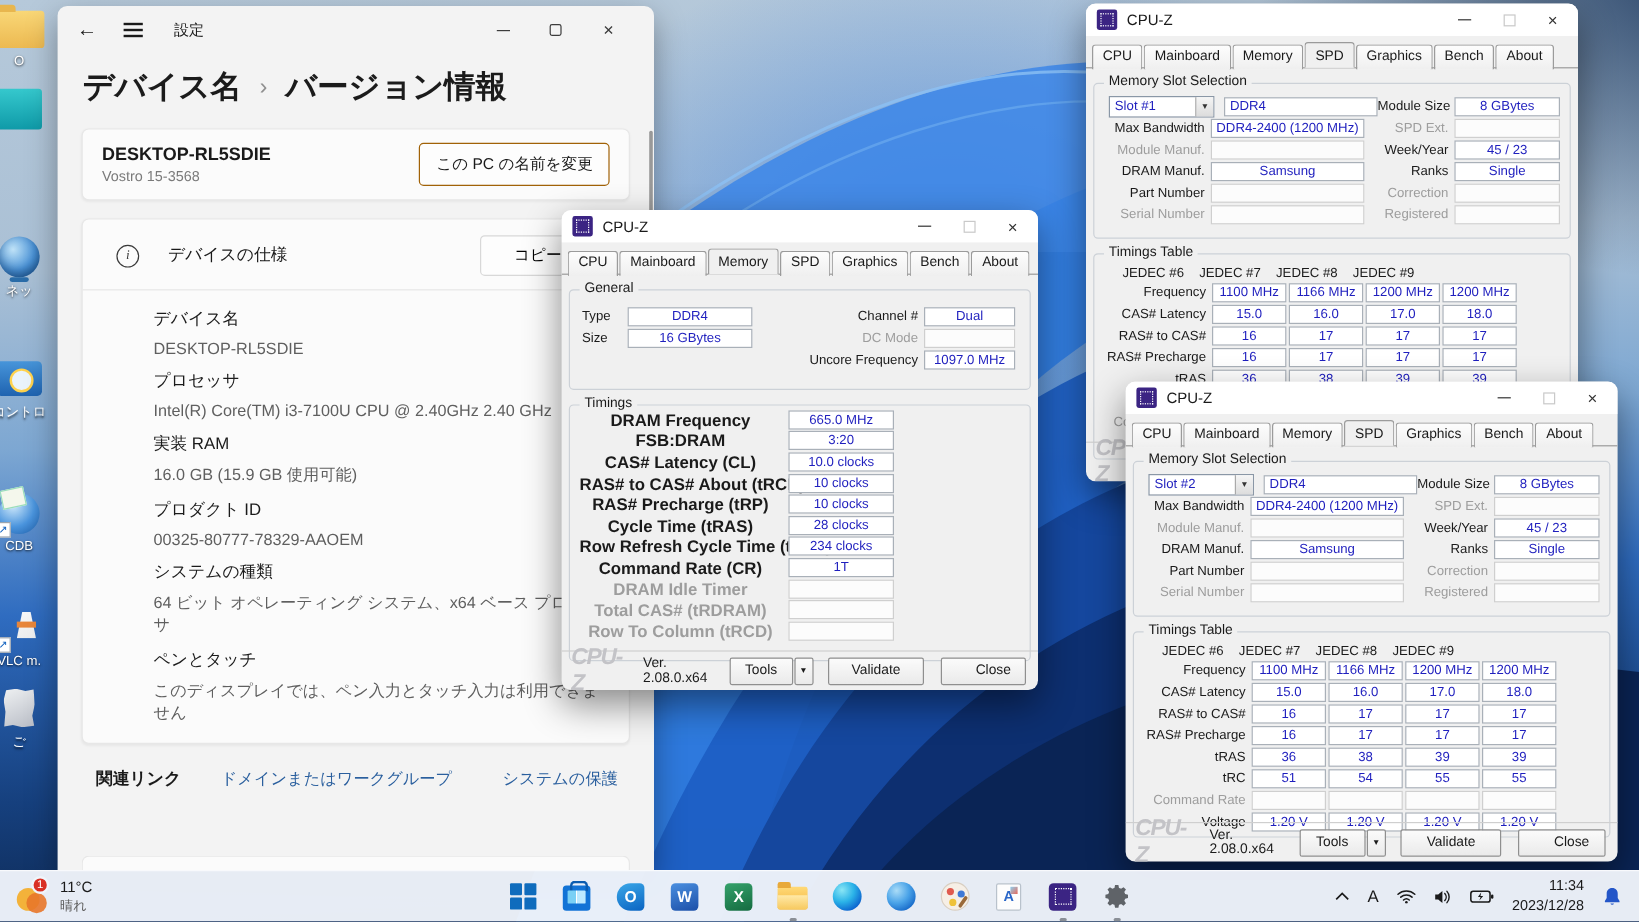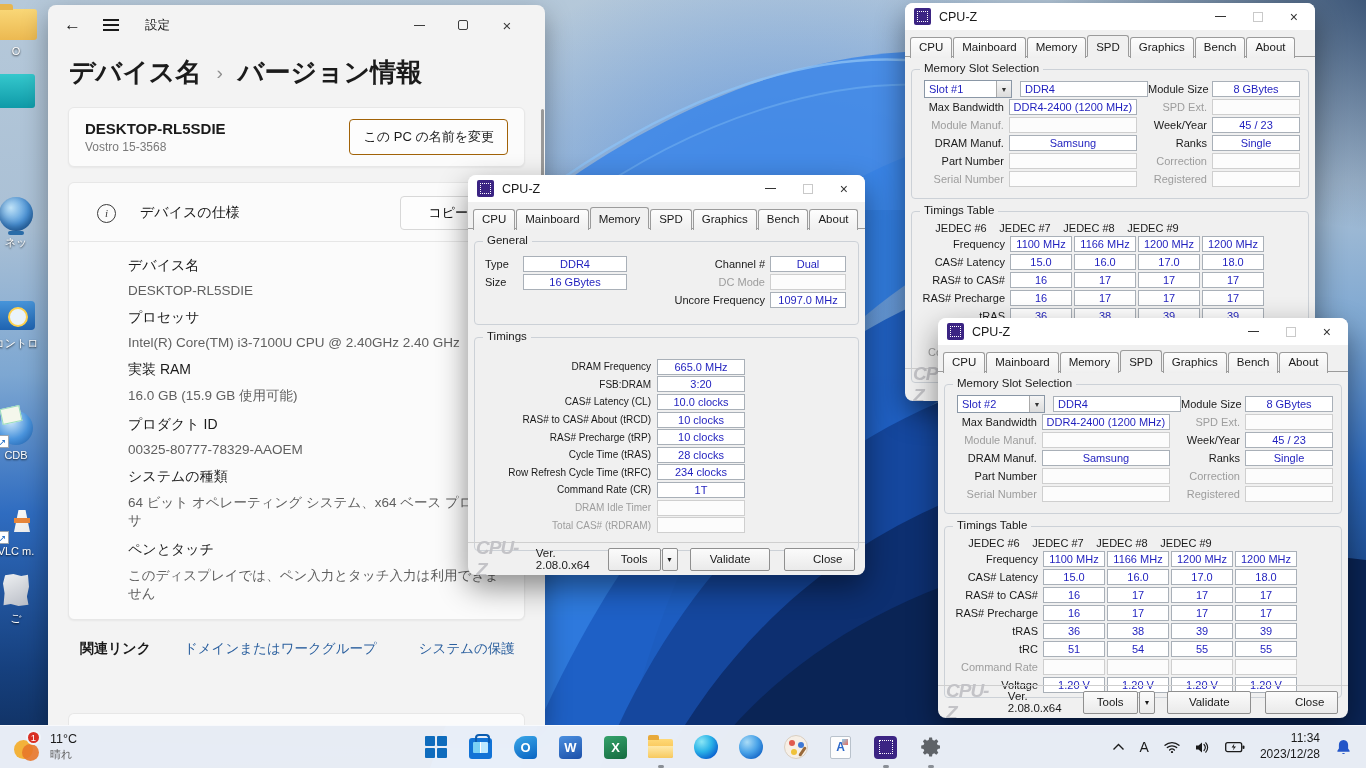--- a/index.html
+++ b/index.html
@@ -119,23 +119,23 @@
 
 .general { height:84px; }
 .g-left { position:absolute; left:10px; top:13px; }
 .gl-row { display:flex; align-items:center; height:18px; }
 .gl-lbl { width:38px; }
 .gl-f { width:104px; flex:0 0 auto; }
 .g-right { position:absolute; right:12px; top:13px; }
 .gr-row { display:flex; align-items:center; height:18px; }
 .gr-lbl { width:114px; text-align:right; padding-right:5px; }
 .gr-f { width:76px; flex:0 0 auto; }
-.mtimings { height:214px; padding-top:20px; }
+.mtimings { height:214px; padding-top:3px; }
 .mrow { display:flex; align-items:center; height:17.6px; margin:0 8px; }
-.m-lbl { width:174px; text-align:right; padding-right:6px; font-size:10px; white-space:nowrap; }
+.m-lbl { width:174px; text-align:center; padding-right:6px; font-size:14px; white-space:nowrap;font-weight:bold; }
 .m-f { width:88px; flex:0 0 auto; }
 .mrow.gray-row .m-lbl { color:#9d9d9d; }
 .cz-footer { position:absolute; left:0; right:0; bottom:0; height:33px; border-top:1px solid #cfcfcf; display:flex; align-items:center; padding:0 8px; }
 .cz-logo { font-size:19px; font-weight:700; font-style:italic; color:#c3c3c7; letter-spacing:-1px; }
 .cz-ver { font-size:11.5px; margin-left:10px; }
 .btn { height:23px; background:linear-gradient(#fbfbfb,#eaeaea); border:1px solid #8f8f8f; border-radius:2px; font-size:11.5px;
   display:flex; align-items:center; justify-content:center; color:#1a1a1a; }
 .btn-tools { width:56px; margin-left:auto; }
 .btn-caret { width:17px; margin-left:1px; font-size:7px; }
 .btn-validate { width:86px; margin-left:12px; }
@@ -418,20 +418,24 @@
         <div class="mrow gray-row">
           <span class="m-lbl">DRAM Idle Timer</span>
           <div class="field m-f"></div>
         </div>
 
         <div class="mrow gray-row">
           <span class="m-lbl">Total CAS# (tRDRAM)</span>
           <div class="field m-f"></div>
         </div>
 
+        <div class="mrow gray-row">
+          <span class="m-lbl">Row To Column (tRCD)</span>
+          <div class="field m-f"></div>
+        </div>
       </div>
   </div>
   <div class="cz-footer">
     <span class="cz-logo">CPU-Z</span>
     <span class="cz-ver">Ver. 2.08.0.x64</span>
     <button class="btn btn-tools">Tools</button>
     <button class="btn btn-caret">▼</button>
     <button class="btn btn-validate">Validate</button>
     <button class="btn btn-close">Close</button>
   </div>

